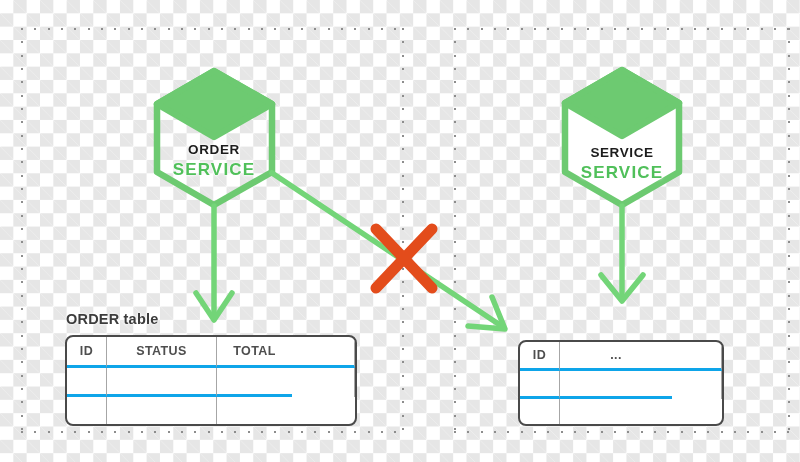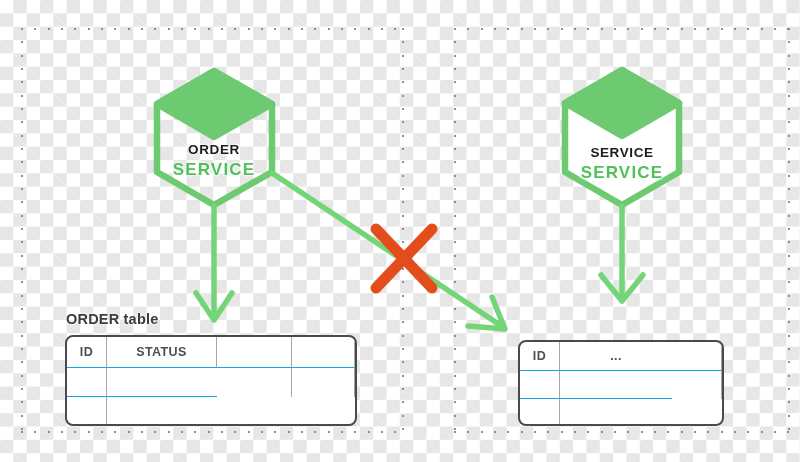--- a/index.html
+++ b/index.html
@@ -34,21 +34,21 @@
   }
 
   .dtable{
     position:absolute;background:#fff;border:2.5px solid #4a4a4a;border-radius:8px;
     display:grid;overflow:hidden;box-sizing:border-box;
   }
   #order-table{left:65px;top:335px;width:292px;height:91px;
     grid-template-columns:40px 110px 75px 1fr;grid-template-rows:31px 29px 1fr;}
   #customer-table{left:518px;top:340px;width:206px;height:86px;
     grid-template-columns:40px 112px 1fr;grid-template-rows:29px 28px 1fr;}
-  .cell{border-right:1px solid #a6a6a6;border-bottom:1px solid #0ea5e9;}
+  .cell{border-right:1px solid #a6a6a6;border-bottom:3px solid #0ea5e9;}
   .cell.lc{border-right:none;}
   .cell.lr{border-bottom:none;}
   .hcell{display:flex;align-items:center;justify-content:center;
     font-size:12.5px;font-weight:bold;color:#4e4e4e;letter-spacing:.4px;}
 </style>
 </head>
 <body>
 
 <div id="canvas">
 
@@ -59,20 +59,21 @@
 
   <div class="dot-h" style="left:454px;top:28px;width:336px;"></div>
   <div class="dot-h" style="left:454px;top:431px;width:336px;"></div>
   <div class="dot-v" style="left:454px;top:28px;height:405px;"></div>
   <div class="dot-v" style="left:788px;top:28px;height:405px;"></div>
 
   <div class="table-label" style="left:66px;top:311px;">ORDER table</div>
   <div class="dtable" id="order-table">
     <div class="cell hcell">ID</div>
     <div class="cell hcell">STATUS</div>
+    <div class="cell hcell lc">TOTAL</div>
     <div class="cell"></div>
     <div class="cell"></div>
     <div class="cell"></div>
     <div class="cell lc"></div>
     <div class="cell lr"></div>
     <div class="cell lr"></div>
     <div class="cell lr"></div>
     <div class="cell lr lc"></div>
   </div>
 

